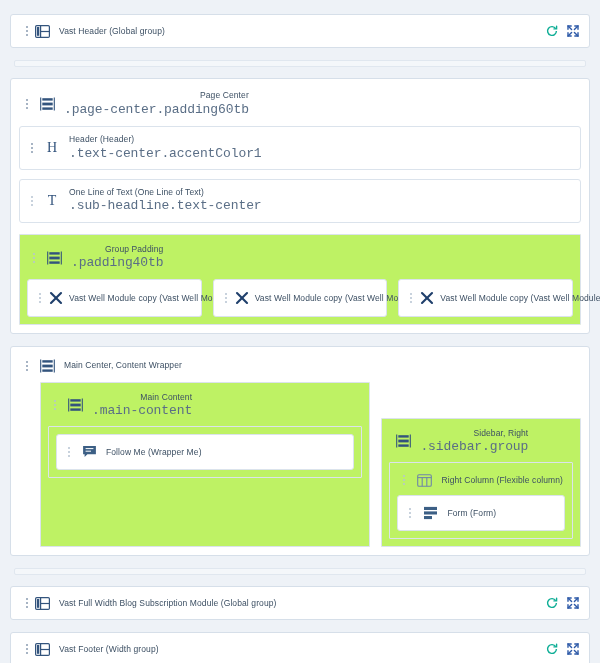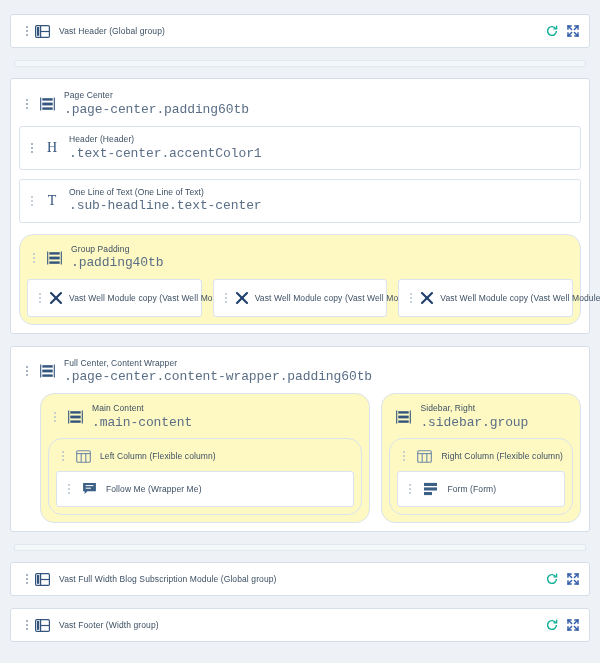--- a/index.html
+++ b/index.html
@@ -75,27 +75,28 @@
   .section {
     border: 1px solid #d6dfe9;
     background: #ffffff;
     border-radius: 3px;
     margin-bottom: 12px;
     padding: 8px;
   }
   .sec-head {
     display: flex; align-items: center;
     padding: 3px 2px 8px 4px;
+    text-align: right;
   }
 
   
   .block {
     border: 1px solid #dbe3ec;
-    border-radius: 14px;
-    background: #fef9c3;
+    border-radius: 1px;
+    background: #bef264;
     padding: 7px;
   }
   .block > .sec-head { padding: 2px 2px 7px 3px; }
 
   
   .mod {
     display: flex; align-items: center;
     border: 1px solid #dbe3ec;
     border-radius: 3px;
     background: #fff;
@@ -110,21 +111,21 @@
     border-radius: 3px;
     background: #fff;
     padding: 7px 8px;
   }
 
   .gap { margin-bottom: 9px; }
   .gap-lg { margin-bottom: 11px; }
 
   .cols { display: flex; gap: 11px; padding-left: 21px; }
   .col-main { flex: 1 1 62%; }
-  .col-side { flex: 1 1 34%; }
+  .col-side { flex: 1 1 34%; margin-top: 36px; }
 
   .triple { display: flex; gap: 11px; }
   .triple > * { flex: 1 1 0; min-width: 0; }
 
   .spacer-bar {
     height: 7px;
     background: #f4f7fa;
     border: 1px solid #e0e7ef;
     border-radius: 2px;
     margin: 0 4px 11px 4px;
@@ -335,22 +336,21 @@
         <svg width="15" height="14" viewBox="0 0 15 14" fill="none" stroke="#33547d" stroke-width="1.1">
           <rect x="2.3" y="1.2" width="10.4" height="2.4" fill="#33547d" stroke="none"></rect>
           <rect x="2.3" y="5.6" width="10.4" height="2.8" fill="#33547d" stroke="none"></rect>
           <rect x="2.3" y="10.4" width="10.4" height="2.4" fill="#33547d" stroke="none"></rect>
           <line x1="0.7" y1="0.4" x2="0.7" y2="13.6"></line>
           <line x1="14.3" y1="0.4" x2="14.3" y2="13.6"></line>
         </svg>
       </span>
     </span>
     <div class="labels">
-      <div class="name">Full Center, Content Wrapper</div>
-      <div class="cls mono">.page-center.content-wrapper.padding60tb</div>
+      <div class="name">Main Center, Content Wrapper</div>
     </div>
   </div>
 
   <div class="cols">
 
     <div class="block col-main">
       <div class="sec-head">
         <span class="handle hs pale">
             <i></i>
             <i></i>
@@ -367,40 +367,20 @@
             </svg>
           </span>
         </span>
         <div class="labels">
           <div class="name">Main Content</div>
           <div class="cls mono">.main-content</div>
         </div>
       </div>
 
       <div class="block">
-        <div class="sec-head">
-          <span class="handle hs pale">
-              <i></i>
-              <i></i>
-              <i></i>
-            </span>
-          <span class="icon-slot">
-            <span class="ico">
-              <svg width="15" height="13" viewBox="0 0 15 13" fill="none" stroke="#5a7characters" stroke-width="1.1">
-                <rect x="0.7" y="0.7" width="13.6" height="11.6" rx="1.3" stroke="#6f88a6"></rect>
-                <line x1="0.7" y1="3.6" x2="14.3" y2="3.6" stroke="#6f88a6"></line>
-                <line x1="5.2" y1="3.6" x2="5.2" y2="12.3" stroke="#6f88a6"></line>
-                <line x1="9.8" y1="3.6" x2="9.8" y2="12.3" stroke="#6f88a6"></line>
-              </svg>
-            </span>
-          </span>
-          <div class="labels">
-            <div class="name">Left Column (Flexible column)</div>
-          </div>
-        </div>
 
 
         <div class="mod">
           <span class="handle hs pale">
               <i></i>
               <i></i>
               <i></i>
             </span>
           <span class="icon-slot">
             <span class="ico">

